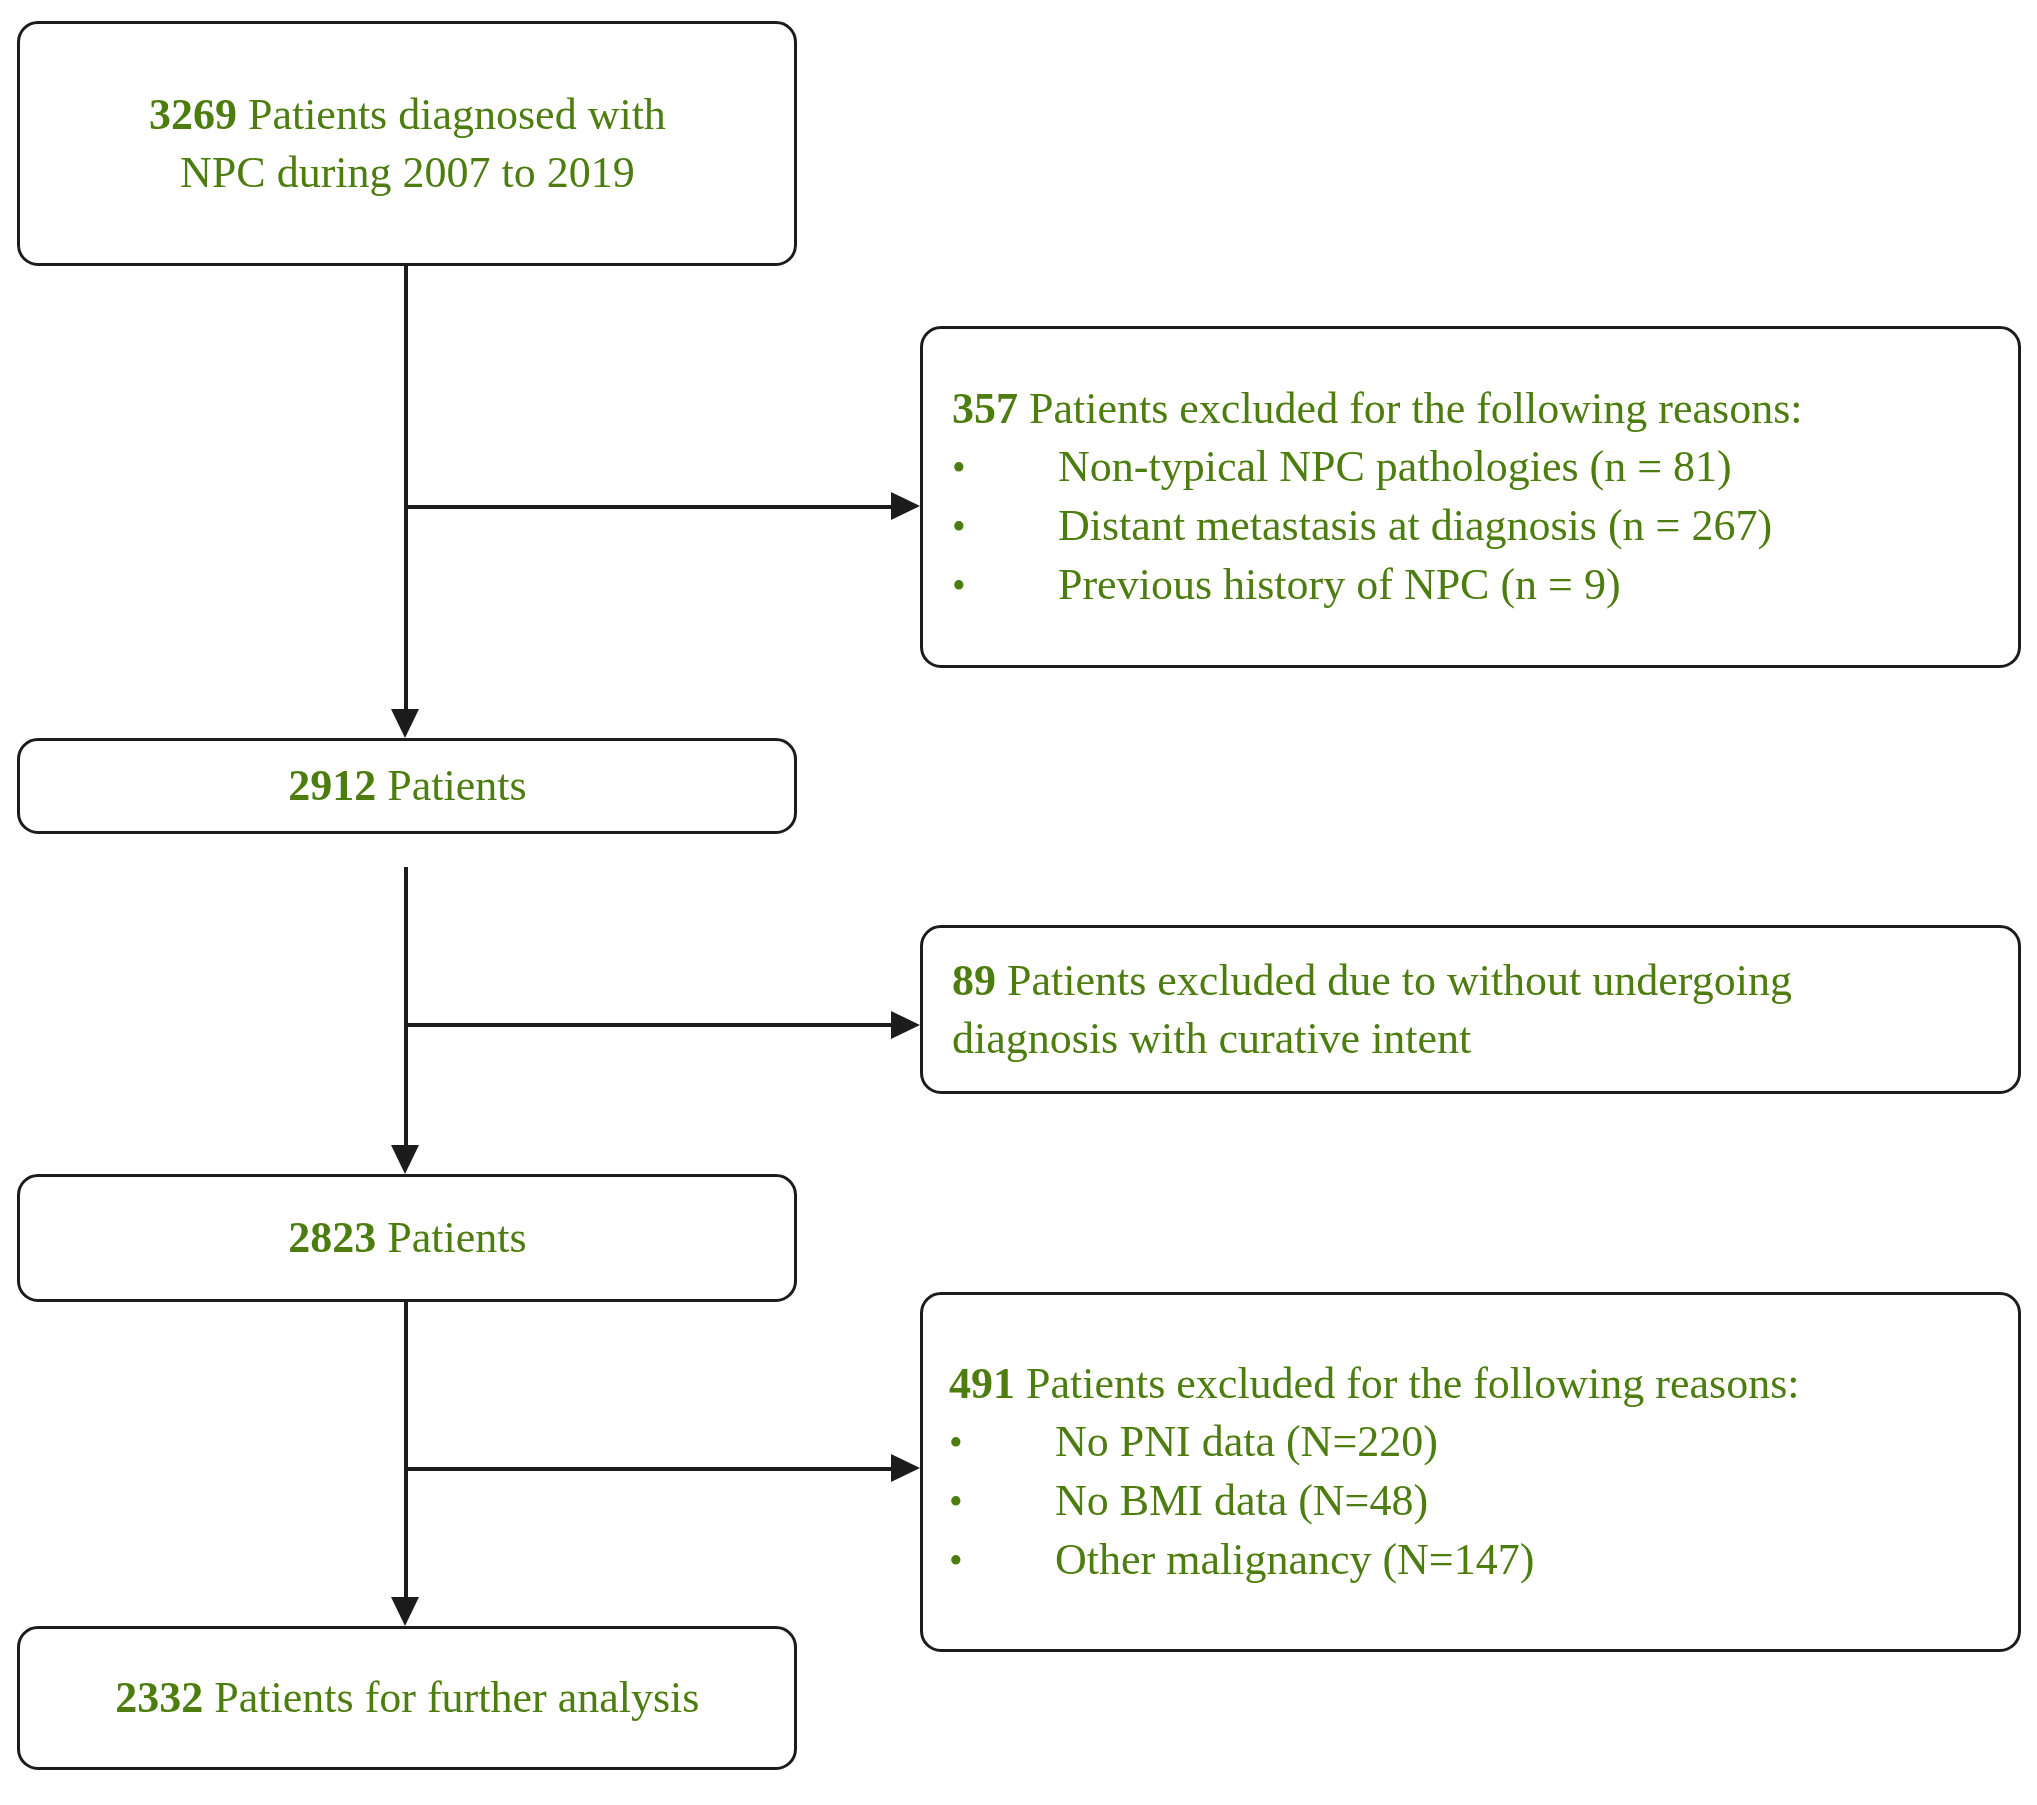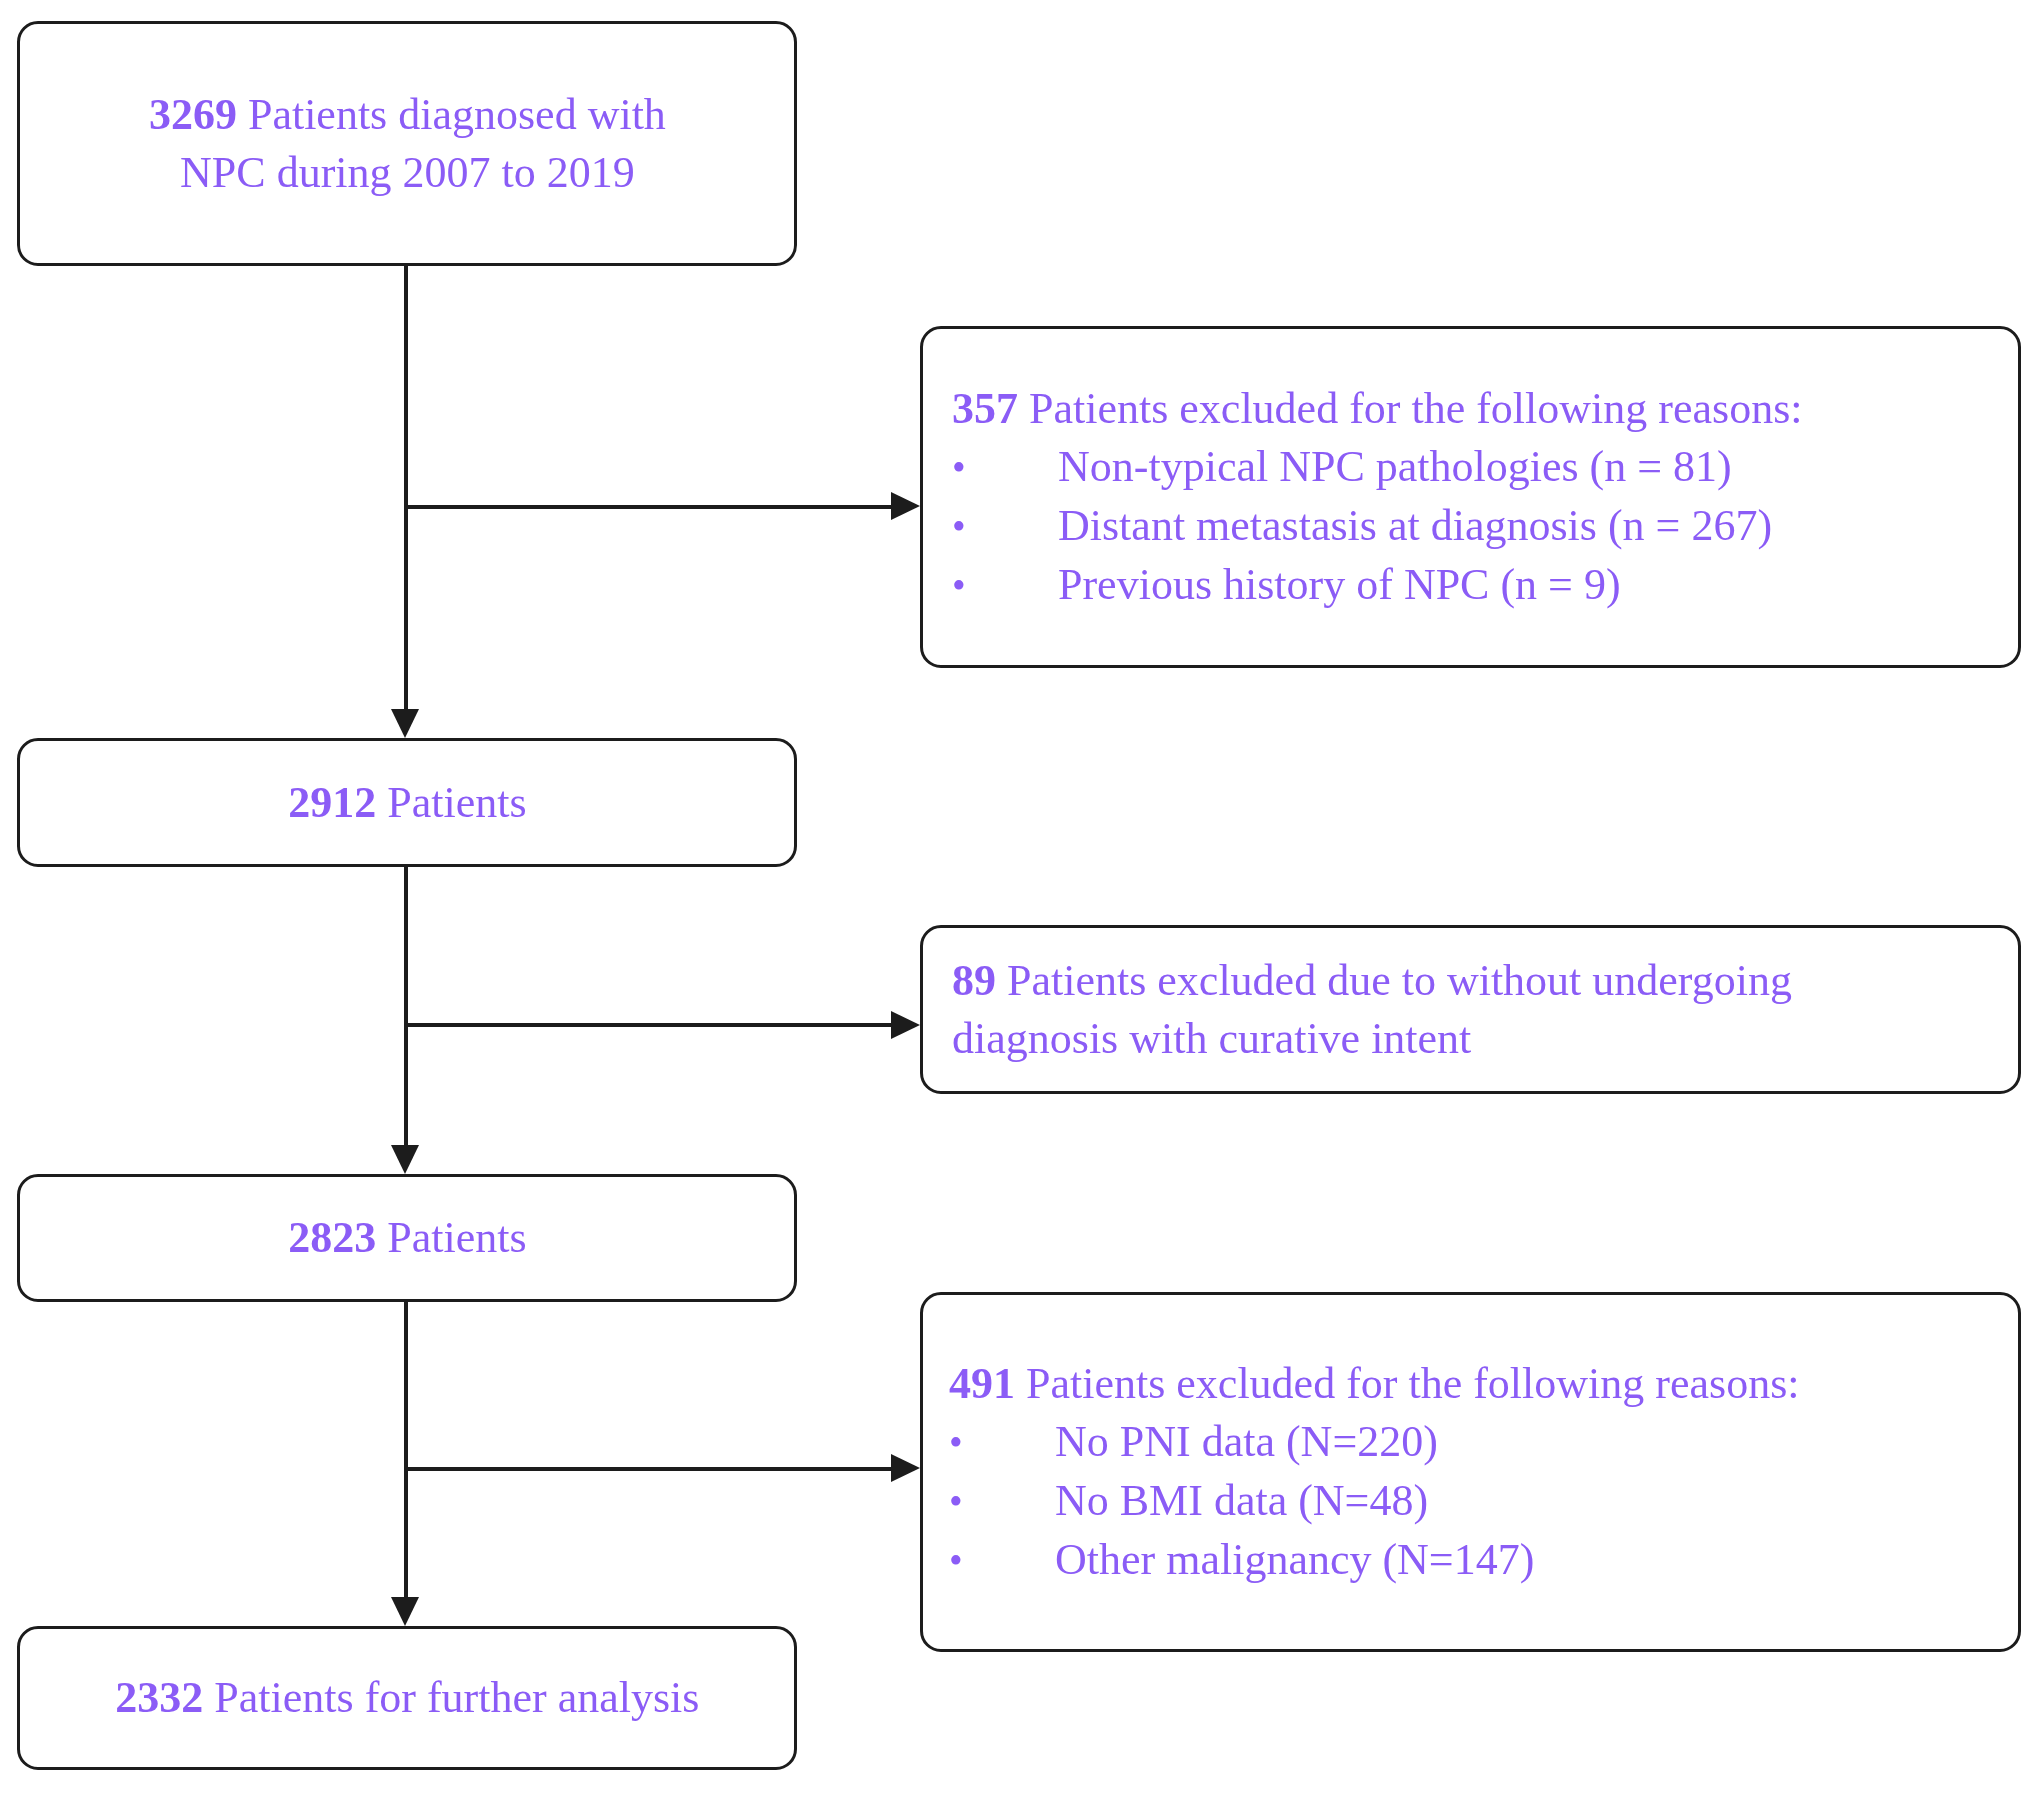--- a/index.html
+++ b/index.html
@@ -6,21 +6,21 @@
     margin: 0;
     padding: 0;
     background: #ffffff;
   }
   .canvas {
     position: relative;
     width: 2037px;
     height: 1806px;
     background: #ffffff;
     font-family: "Liberation Serif", "DejaVu Serif", serif;
-    color: #8b5cf6;
+    color: #4d7c0f;
     font-size: 44px;
     line-height: 58px;
   }
   .box {
     position: absolute;
     box-sizing: border-box;
     border: 3.9px solid #1c1c1c;
     border-radius: 21px;
     background: #ffffff;
     display: flex;
@@ -109,21 +109,21 @@
           <span class="bullet-glyph">•</span>
           <span>Distant metastasis at diagnosis (n = 267)</span>
         </li>
       <li>
           <span class="bullet-glyph">•</span>
           <span>Previous history of NPC (n = 9)</span>
         </li>
     </ul>
   </div>
 
-  <div class="box main-box" style="top:738px;height:129px;">
+  <div class="box main-box" style="top:738px;height:96px;">
     <span class="line"><b class="num">2912</b> <span>Patients</span></span>
   </div>
 
   <div class="box excl-box" style="top:925px;height:169px;">
     <div class="line"><b class="num">89</b> <span>Patients excluded due to without undergoing</span></div>
     <div class="line">diagnosis with curative intent</div>
   </div>
 
   <div class="box main-box" style="top:1174px;height:128px;">
     <span class="line"><b class="num">2823</b> <span>Patients</span></span>

